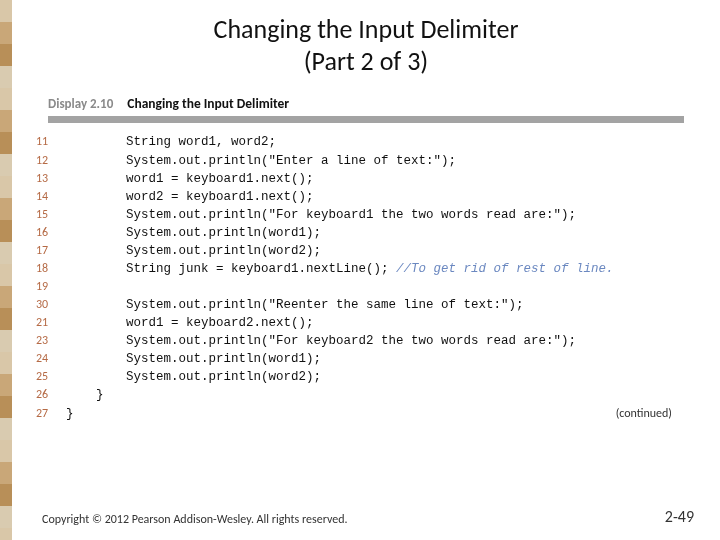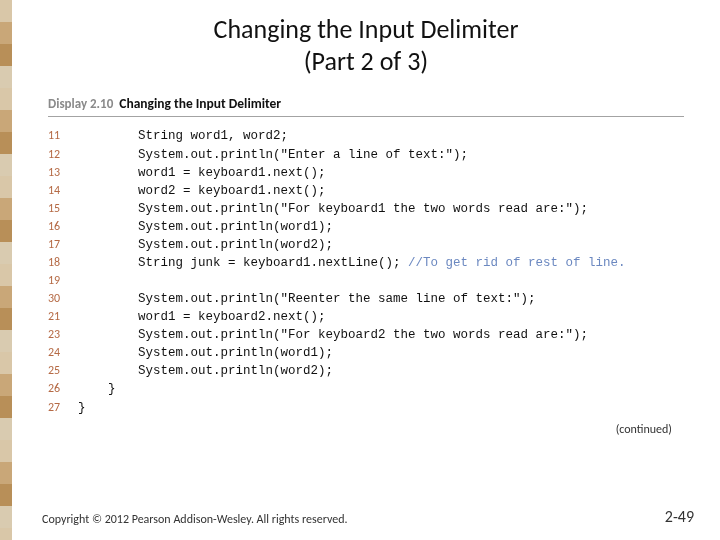--- a/index.html
+++ b/index.html
@@ -35,38 +35,38 @@
     padding-bottom: 10px;
   }
   .title-line {
     font-size: 26px;
     color: #111;
     font-weight: 400;
     line-height: 1.22;
   }
   .display-header {
     margin: 8px 36px 0 36px;
-    border-bottom: 1px solid #a3a3a3;
+    border-bottom: 7px solid #a3a3a3;
     padding-bottom: 4px;
     display: flex;
     align-items: baseline;
-    gap: 6px;
+    gap: 14px;
   }
   .display-num {
     font-size: 13px;
     color: #8a8a8a;
     font-weight: 600;
   }
   .display-caption {
     font-size: 13.5px;
     color: #111;
     font-weight: 700;
   }
   .code-block {
-    margin: 10px 36px 0 36px;
+    margin: 10px 36px 0 24px;
   }
   .code-row {
     display: flex;
     align-items: baseline;
     font-family: "Courier New", Courier, monospace;
     font-size: 12.5px;
     line-height: 1.45;
   }
   .ln {
     width: 30px;
@@ -75,25 +75,26 @@
     font-family: Calibri, Arial, sans-serif;
     font-size: 12px;
     flex-shrink: 0;
   }
   .code-text {
     color: #111;
     white-space: pre;
   }
   .code-comment {
     color: #6b88c0;
+    font-style: italic;
   }
   .continued {
     position: absolute;
     right: 48px;
-    top: 422px;
+    top: 406px;
     font-size: 12px;
     color: #333;
     font-family: Calibri, Arial, sans-serif;
   }
   .footer {
     position: absolute;
     left: 30px;
     bottom: 14px;
     font-size: 12px;
     color: #333;

